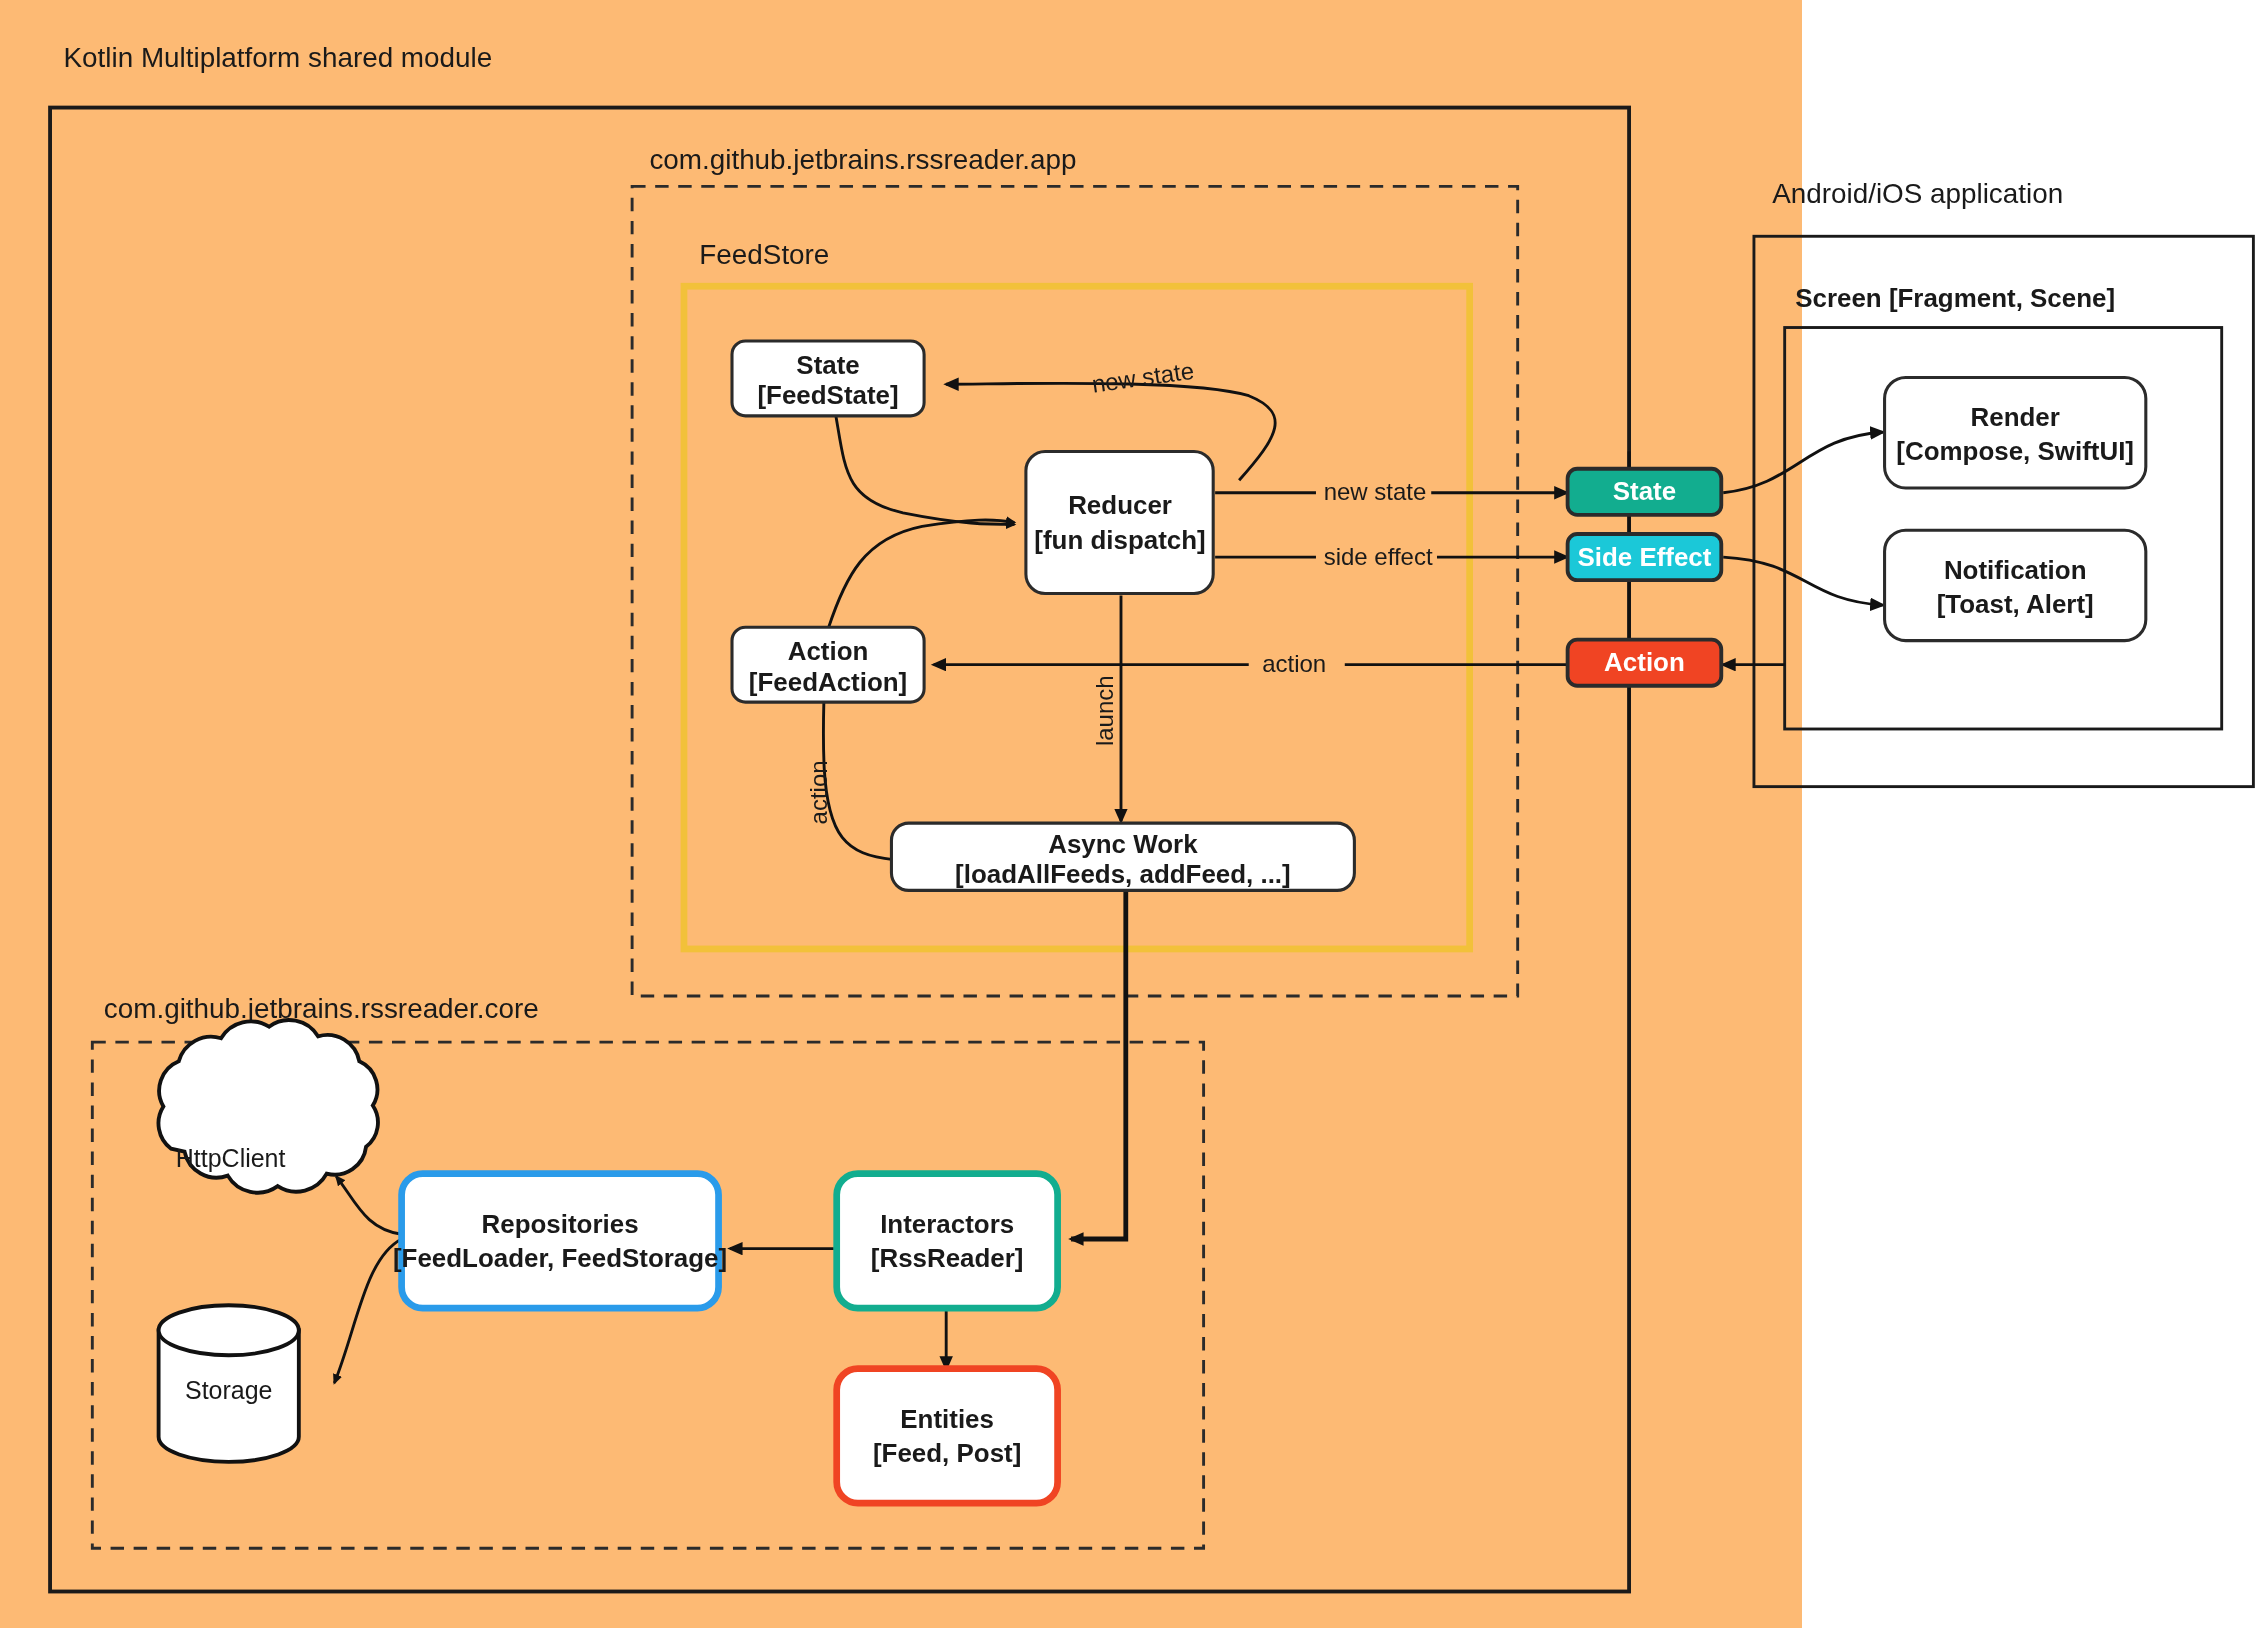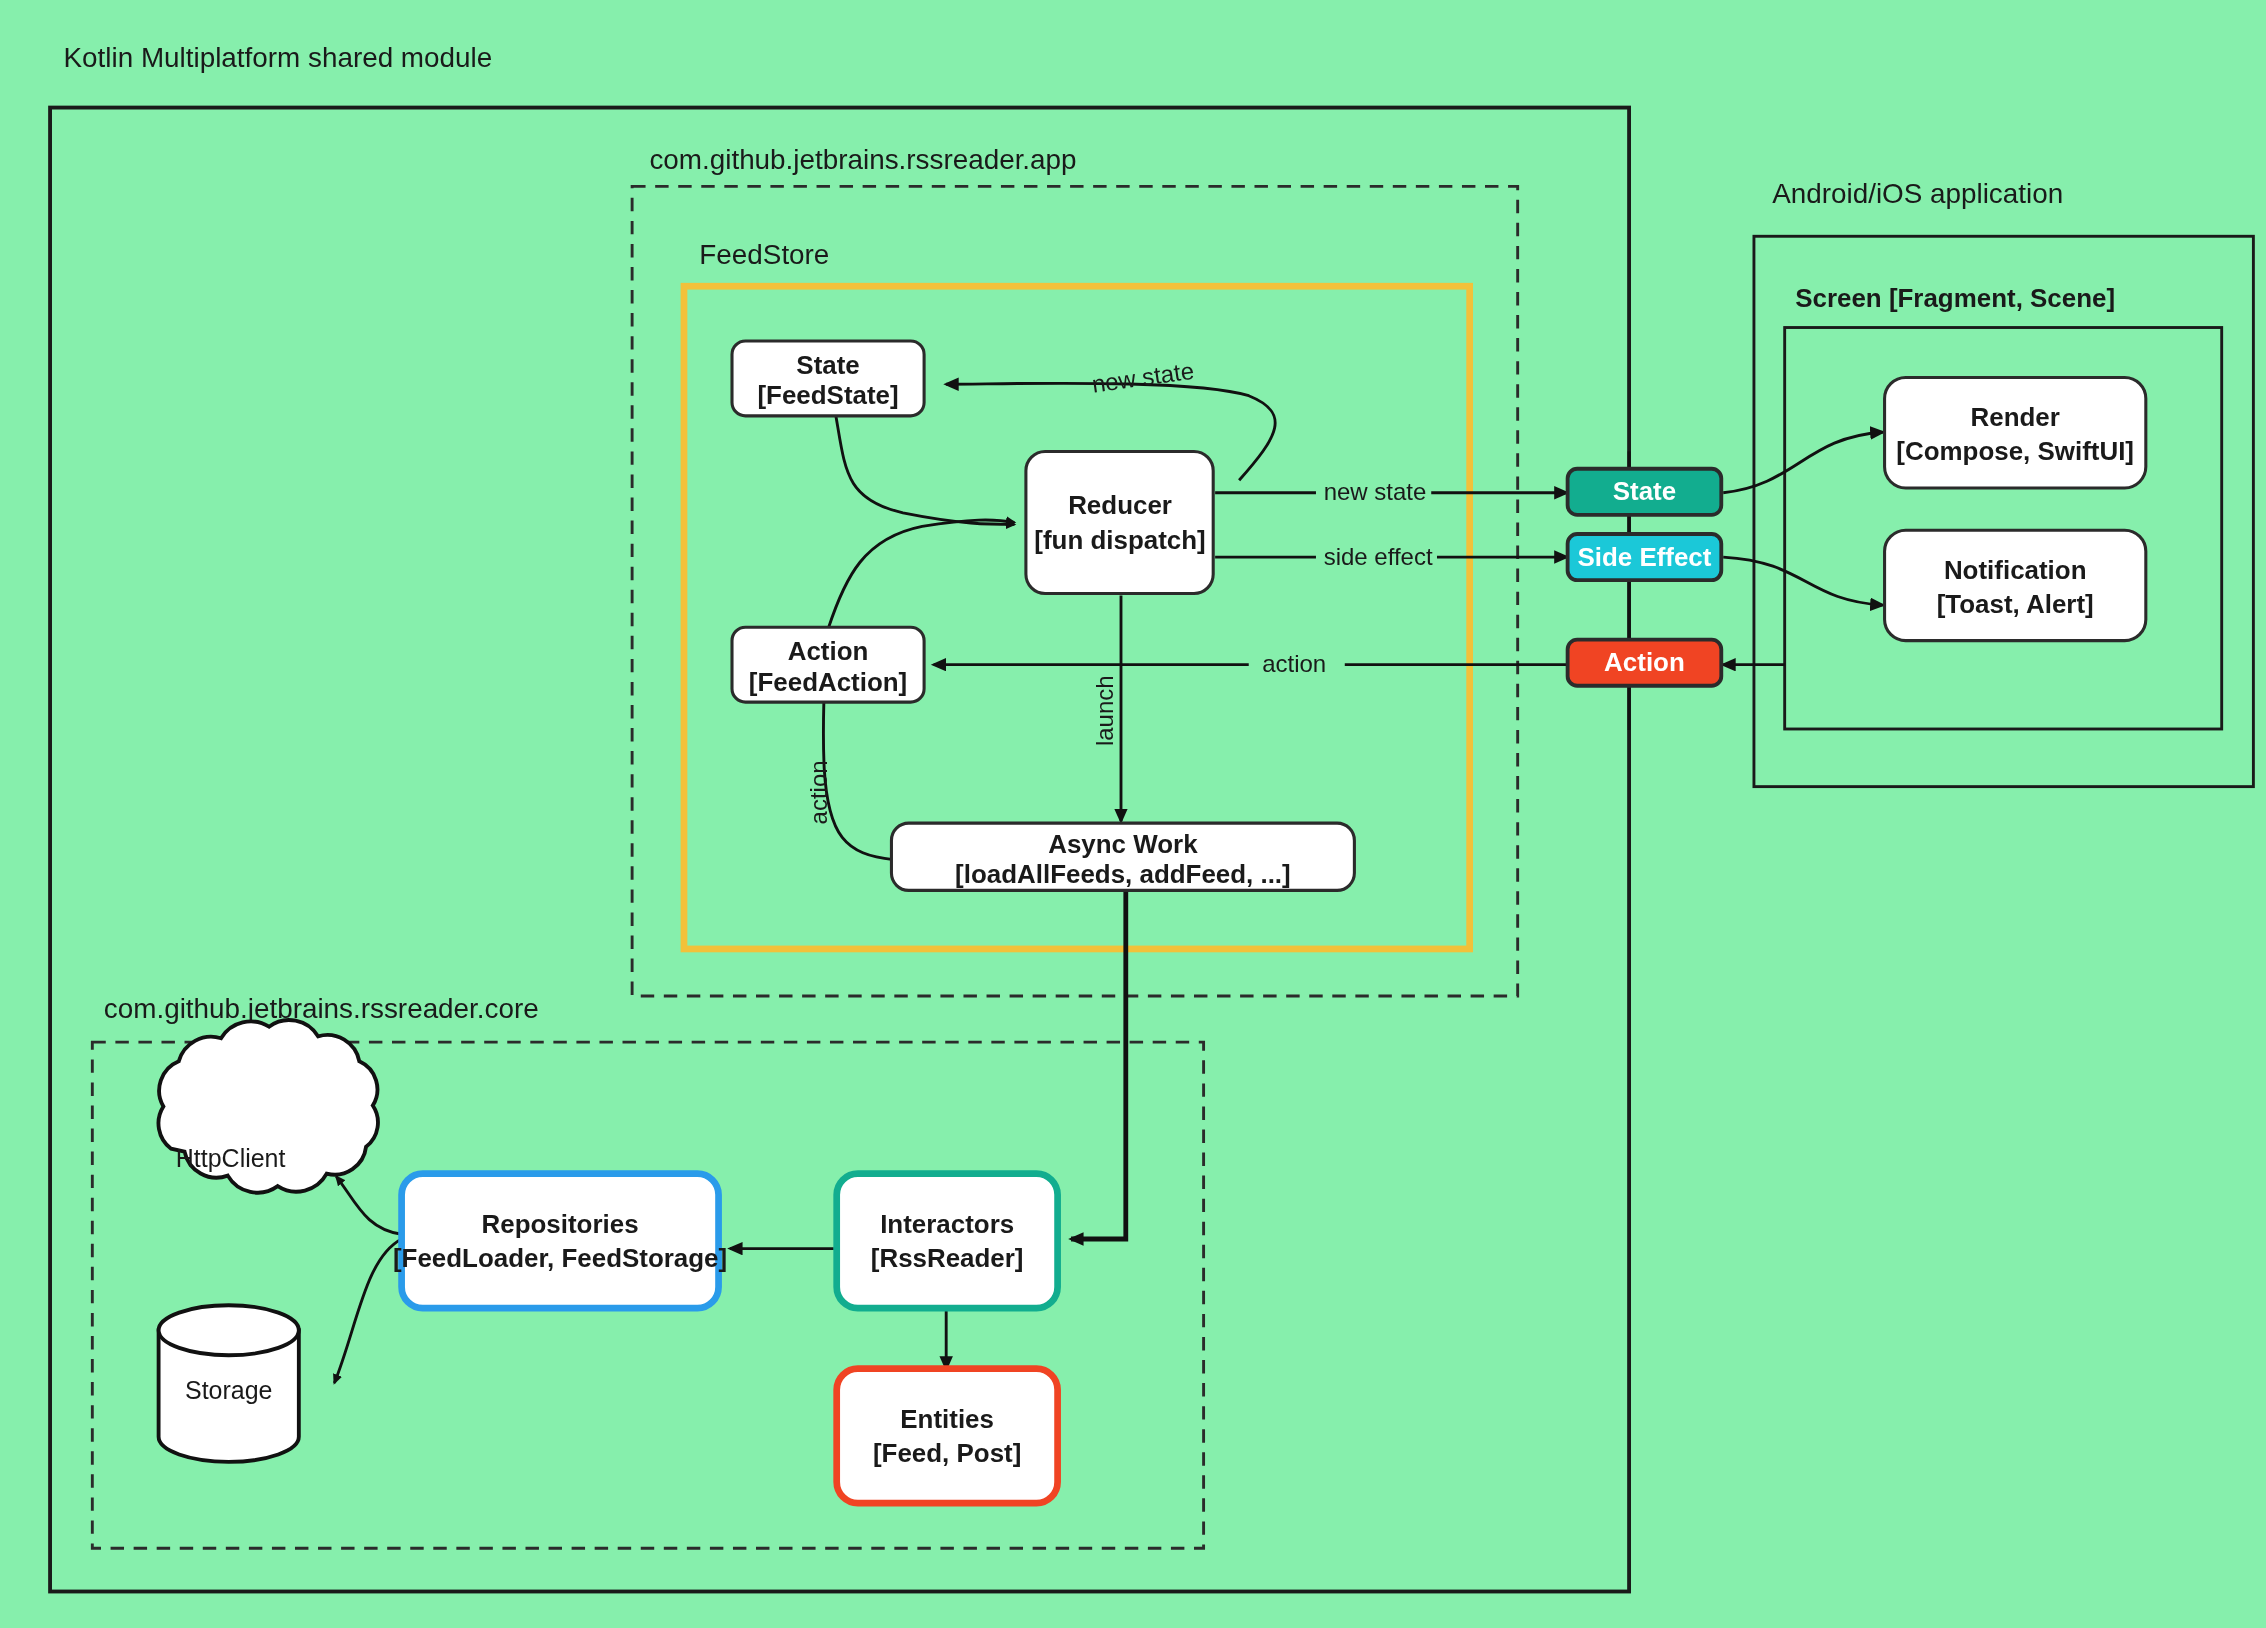--- a/index.html
+++ b/index.html
@@ -2,23 +2,23 @@
 <html><head>
 <meta charset="utf-8">
 <style>
   html, body {
     margin: 0;
     padding: 0;
     background: #ffffff;
   }
   #canvas-wrap {
     position: relative;
-    width: 2266px;
+    width: 1802px;
     height: 1628px;
-    background: #86efac;
+    background: #fdba74;
     font-family: "Liberation Sans", sans-serif;
   }
   svg#diagram {
     position: absolute;
     top: 0;
     left: 0;
     width: 2266px;
     height: 1628px;
     overflow: visible;
   }

